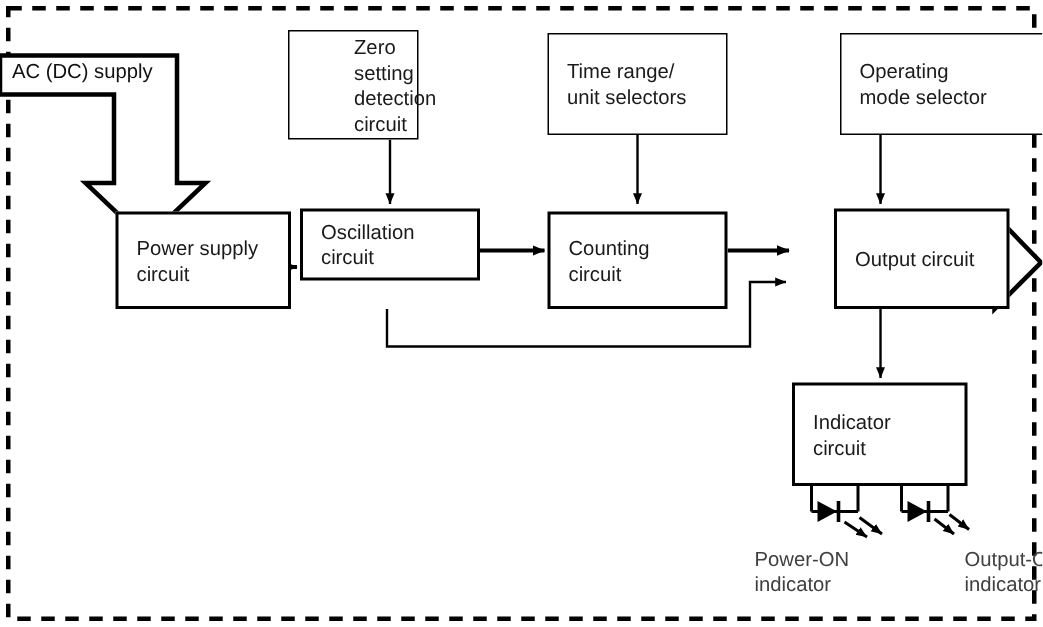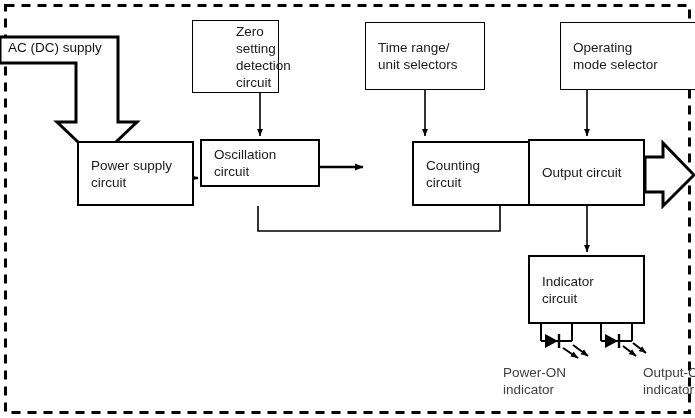--- a/index.html
+++ b/index.html
@@ -86,26 +86,26 @@
   <div class="blk" style="left:38px; top:141px; width:117px; height:65px;margin-left:39px;">
     <span class="txt">Power supply
 circuit</span>
   </div>
 
   <div class="blk" style="left:200px; top:139px; width:120px; height:48px;">
     <span class="txt">Oscillation
 circuit</span>
   </div>
 
-  <div class="blk" style="left:365px; top:141px; width:120px; height:65px;margin-left:47px;">
+  <div class="blk" style="left:365px; top:141px; width:120px; height:65px;">
     <span class="txt">Counting
 circuit</span>
   </div>
 
-  <div class="blk" style="left:528px; top:139px; width:117px; height:67px;">
+  <div class="blk" style="left:556px; top:139px; width:117px; height:67px;">
     <span class="txt">Output circuit</span>
   </div>
 
   <div class="blk" style="left:528px; top:255px; width:117px; height:69px;">
     <span class="txt">Indicator
 circuit</span>
   </div>
 
   <div class="cap" style="left:503px; top:364px; width:92px;">Power-ON
 indicator</div>

